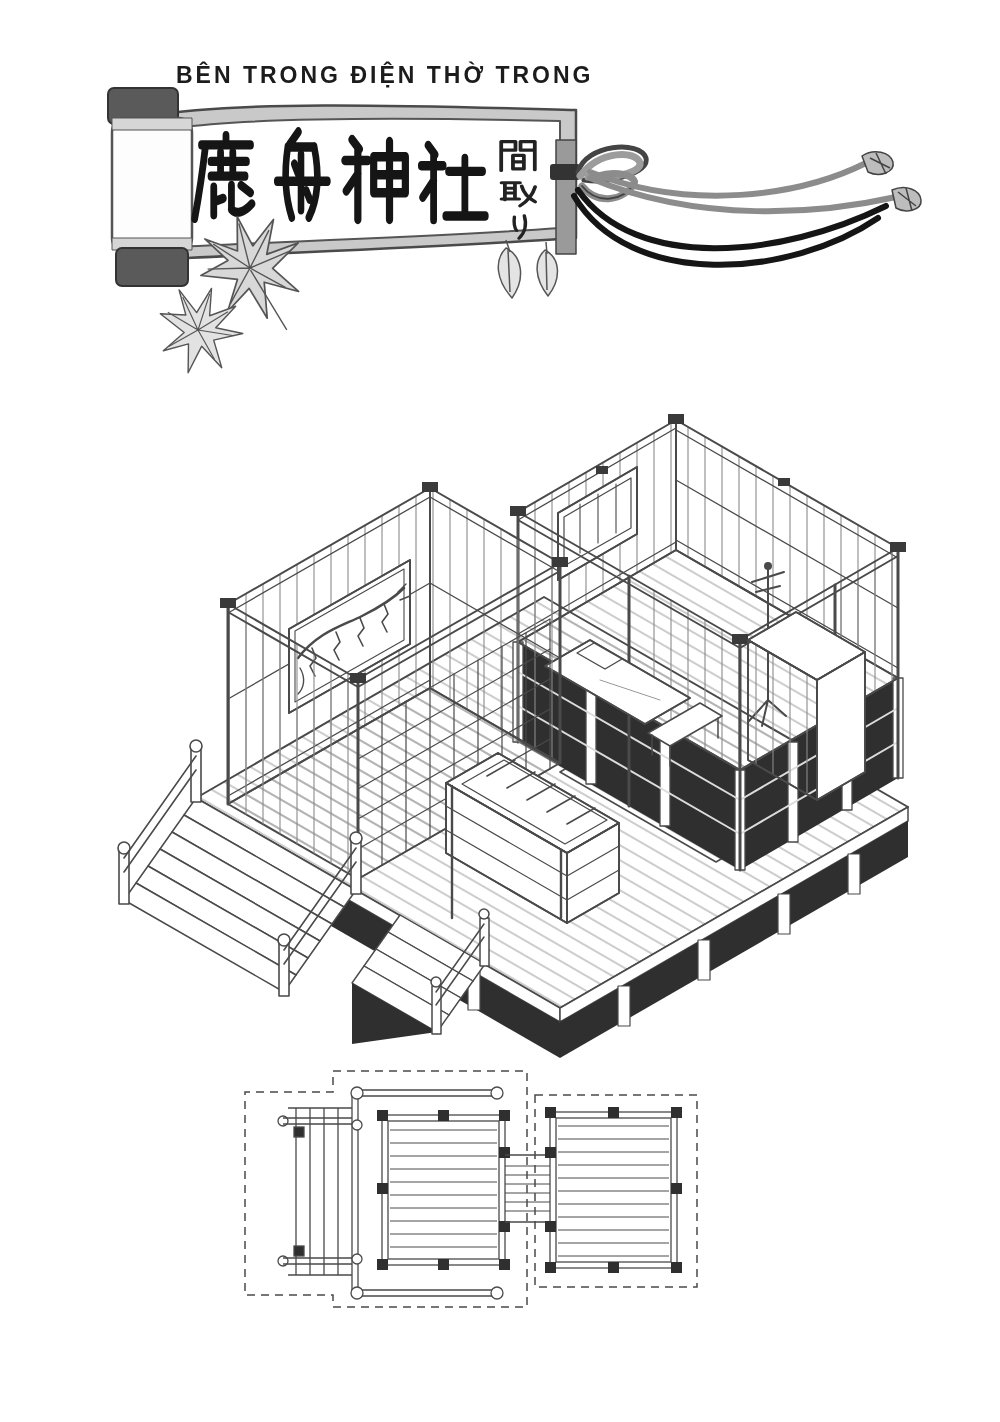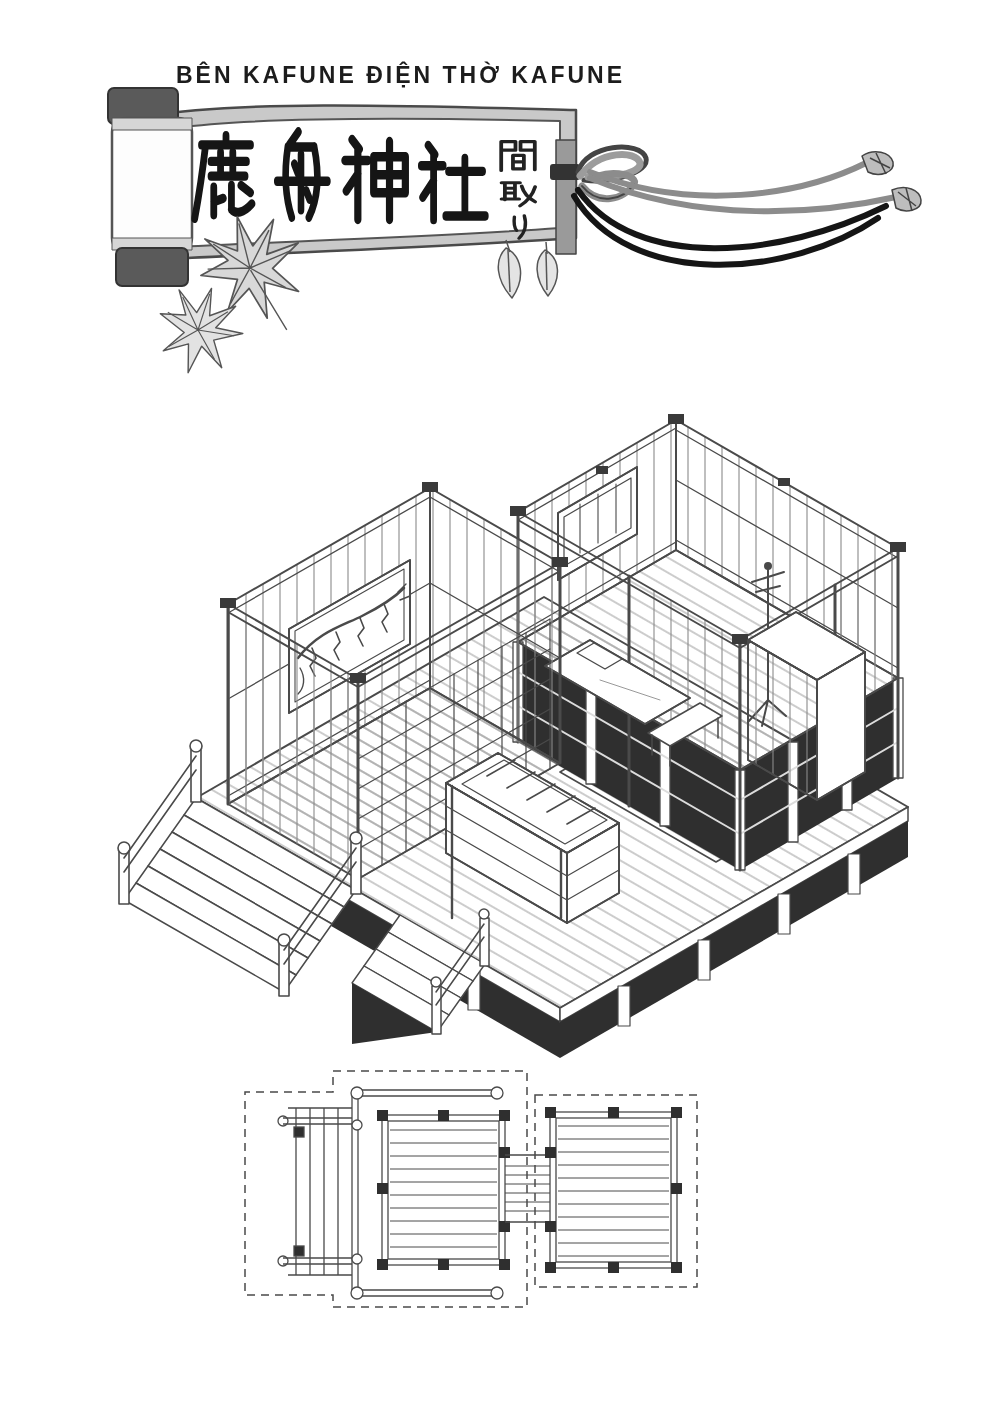--- a/index.html
+++ b/index.html
@@ -381,14 +381,14 @@
           <rect x="608" y="1107" width="11" height="11"></rect>
             <rect x="608" y="1262" width="11" height="11"></rect>
           <rect x="671" y="1183" width="11" height="11"></rect>
           <rect x="545" y="1147" width="11" height="11"></rect>
             <rect x="545" y="1221" width="11" height="11"></rect>
         </g>
       </g>
     </g>
   </svg>
 
-  <div class="title">BÊN KAFUNE ĐIỆN THỜ KAFUNE</div>
+  <div class="title">BÊN TRONG ĐIỆN THỜ TRONG</div>
 </div>
 
 </body></html>

